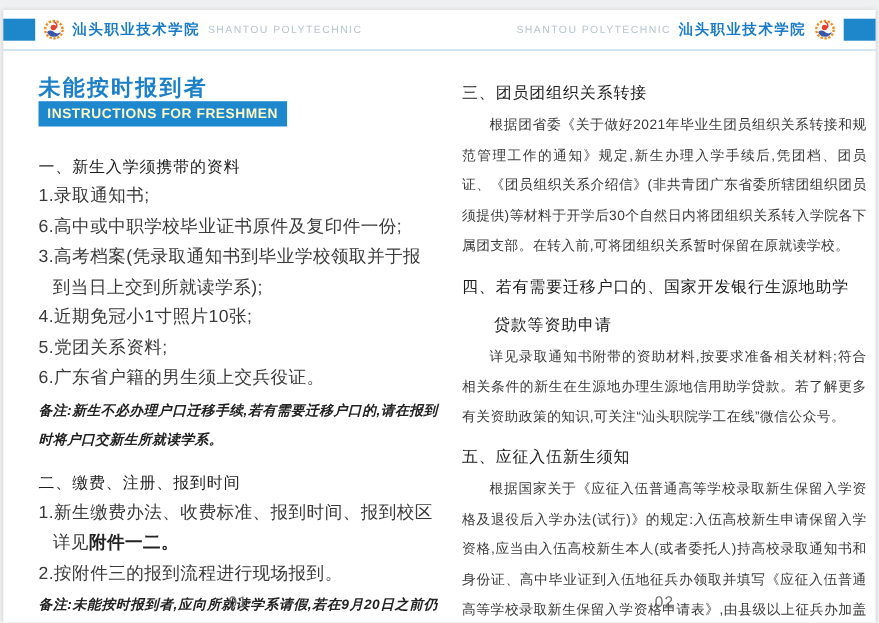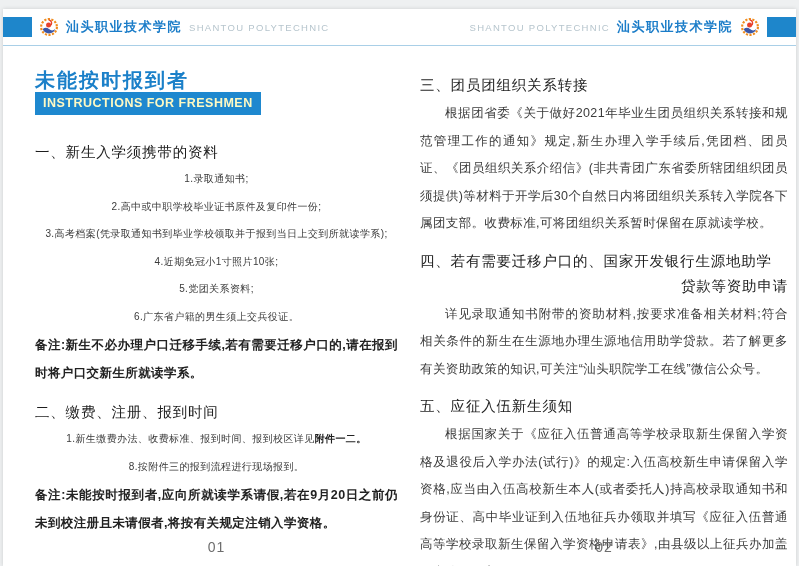--- a/index.html
+++ b/index.html
@@ -41,34 +41,34 @@
     font-size:12.5px;letter-spacing:0.5px;
   }
   .sec-h{
     margin:0;font-size:14.5px;line-height:19px;color:#1d1d1d;
     font-weight:normal;letter-spacing:0.8px;
   }
   .col-left .sec-h.first{margin-top:28px;}
   .col-right .sec-h.first{margin-top:30px;}
   .items{margin-top:3px;}
   .item{
-    font-size:10px;line-height:27.5px;color:#3a3a3a;
-    letter-spacing:0.4px;padding-left:13px;text-indent:-13px;text-align:center;
+    font-size:16px;line-height:27.5px;color:#3a3a3a;
+    letter-spacing:0.4px;padding-left:13px;text-indent:-13px;
   }
   .note{
     margin:2px 0 0 0;font-size:12.5px;line-height:27.5px;
-    color:#222222;font-weight:bold;letter-spacing:0.4px;text-align:justify;
+    color:#222222;font-weight:bold;letter-spacing:0.4px;text-align:justify;font-style:italic;
   }
   .bold-inline{font-weight:bold;color:#222222;}
   .sec2{margin-top:16px;}
   .para{
     margin:5px 0 0 0;font-size:12.5px;line-height:27.5px;color:#3a3a3a;
     letter-spacing:0.4px;text-indent:2em;text-align:justify;
   }
-  .h2-line2{display:block;padding-left:2em;margin-top:6px;text-align:right;}
+  .h2-line2{display:block;padding-left:2em;margin-top:16px;}
   .sec-gap{margin-top:14px;}
   .pagenum{
     position:absolute;bottom:13px;height:14px;
     font-size:14px;letter-spacing:1px;color:#6d6d6d;text-align:center;
   }
   .pagenum.pn-left{left:32px;width:363px;}
   .pagenum.pn-right{left:417px;width:368px;}
 </style>
 </head>
 <body>
@@ -102,39 +102,39 @@
 
   <div class="main">
 
     <section class="col col-left">
       <h1 class="doc-title">未能按时报到者</h1>
       <div class="badge">INSTRUCTIONS FOR FRESHMEN</div>
 
       <h2 class="sec-h first">一、新生入学须携带的资料</h2>
       <div class="items">
         <div class="item">1.录取通知书;</div>
-        <div class="item">2.高中或中职学校毕业证书原件及复印件一份;</div>
+        <div class="item">6.高中或中职学校毕业证书原件及复印件一份;</div>
         <div class="item">3.高考档案(凭录取通知书到毕业学校领取并于报到当日上交到所就读学系);</div>
         <div class="item">4.近期免冠小1寸照片10张;</div>
         <div class="item">5.党团关系资料;</div>
         <div class="item">6.广东省户籍的男生须上交兵役证。</div>
       </div>
       <p class="note">备注:新生不必办理户口迁移手续,若有需要迁移户口的,请在报到时将户口交新生所就读学系。</p>
 
       <h2 class="sec-h sec2">二、缴费、注册、报到时间</h2>
       <div class="items">
         <div class="item"><span>1.新生缴费办法、收费标准、报到时间、报到校区详见</span><span class="bold-inline">附件一二。</span></div>
-        <div class="item">8.按附件三的报到流程进行现场报到。</div>
+        <div class="item">2.按附件三的报到流程进行现场报到。</div>
       </div>
       <p class="note">备注:未能按时报到者,应向所就读学系请假,若在9月20日之前仍未到校注册且未请假者,将按有关规定注销入学资格。</p>
     </section>
 
     <section class="col col-right">
       <h2 class="sec-h first">三、团员团组织关系转接</h2>
-      <p class="para">根据团省委《关于做好2021年毕业生团员组织关系转接和规范管理工作的通知》规定,新生办理入学手续后,凭团档、团员证、《团员组织关系介绍信》(非共青团广东省委所辖团组织团员须提供)等材料于开学后30个自然日内将团组织关系转入学院各下属团支部。收费标准,可将团组织关系暂时保留在原就读学校。</p>
+      <p class="para">根据团省委《关于做好2021年毕业生团员组织关系转接和规范管理工作的通知》规定,新生办理入学手续后,凭团档、团员证、《团员组织关系介绍信》(非共青团广东省委所辖团组织团员须提供)等材料于开学后30个自然日内将团组织关系转入学院各下属团支部。在转入前,可将团组织关系暂时保留在原就读学校。</p>
 
       <h2 class="sec-h sec-gap">
         <span>四、若有需要迁移户口的、国家开发银行生源地助学</span>
         <span class="h2-line2">贷款等资助申请</span>
       </h2>
       <p class="para">详见录取通知书附带的资助材料,按要求准备相关材料;符合相关条件的新生在生源地办理生源地信用助学贷款。若了解更多有关资助政策的知识,可关注“汕头职院学工在线”微信公众号。</p>
 
       <h2 class="sec-h sec-gap">五、应征入伍新生须知</h2>
       <p class="para">根据国家关于《应征入伍普通高等学校录取新生保留入学资格及退役后入学办法(试行)》的规定:入伍高校新生申请保留入学资格,应当由入伍高校新生本人(或者委托人)持高校录取通知书和身份证、高中毕业证到入伍地征兵办领取并填写《应征入伍普通高等学校录取新生保留入学资格申请表》,由县级以上征兵办加盖公章连同《入伍</p>
     </section>

